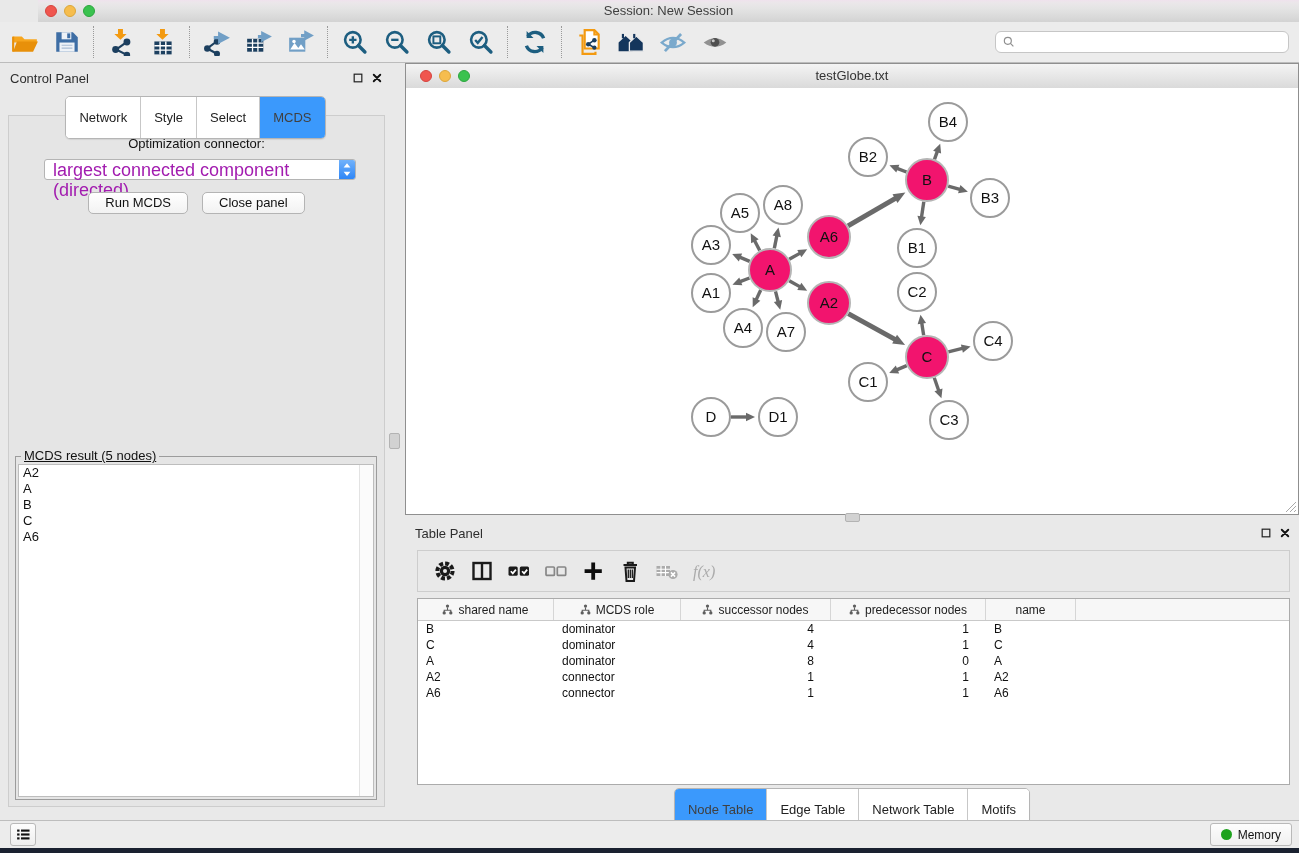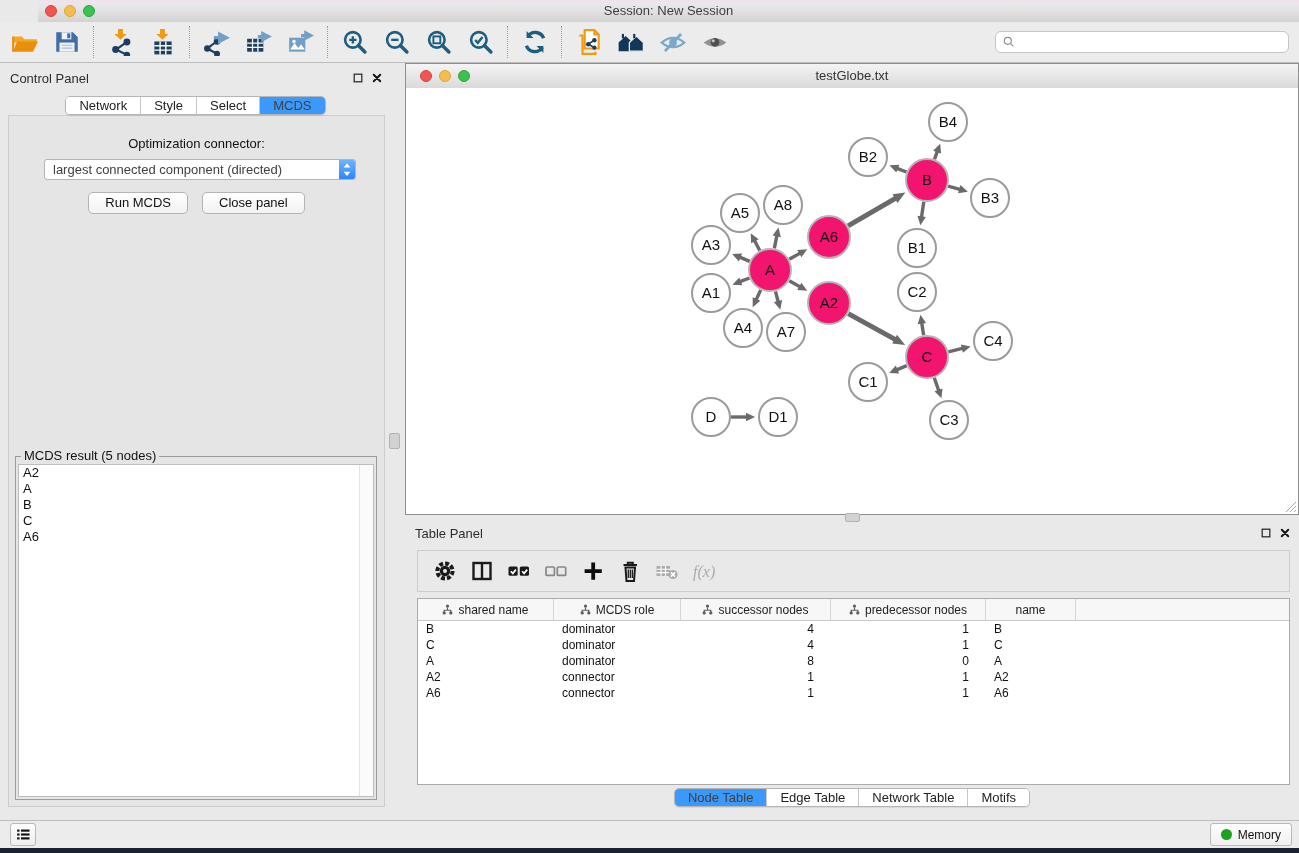--- a/index.html
+++ b/index.html
@@ -29,37 +29,37 @@
     border-radius:6px;padding:0 6px 0 26px;font-size:13px;background:#fff;outline:none;}
   .searchwrap svg{position:absolute;left:7px;top:4px;width:14px;height:14px;}
   
   .control-panel{position:absolute;left:0;top:63px;width:391px;height:757px;}
   .panel-title{position:absolute;left:10px;top:8px;font-size:13px;color:#2e2e2e;}
   .panel-winbtns{position:absolute;right:8px;top:9px;display:flex;gap:7px;}
   .panel-winbtns svg{width:12px;height:12px;}
   .cp-tabs{position:absolute;left:0;right:0;top:33px;display:flex;justify-content:center;z-index:2;}
   .seg{display:flex;border:1px solid #b5b5b5;border-radius:5px;overflow:hidden;background:#fff;
     box-shadow:0 1px 1px rgba(0,0,0,.08);}
-  .seg .seg-btn{padding:0 13px;font-size:13px;color:#222;background:#fff;
+  .seg .seg-btn{padding:12px 13px;font-size:13px;color:#222;background:#fff;
     border:0;border-left:1px solid #c7c7c7;line-height:17px;}
   .seg .seg-btn:first-child{border-left:0;}
   .seg .seg-btn.active{background:#3b99fc;color:#404040;}
   .cp-content{position:absolute;left:8px;right:6px;top:52px;bottom:13px;background:#e5e5e5;
     border:1px solid #cdcdcd;}
   .opt-label{margin-top:20px;text-align:center;font-size:13px;color:#111;}
   .combo{position:absolute;left:35px;right:28px;top:43px;height:21px;background:#fff;
-    border:1px solid #b4b4b4;border-radius:3px;font-size:13px;color:#404040;line-height:20px;
+    border:1px solid #b4b4b4;border-radius:3px;font-size:18px;color:#a21caf;line-height:20px;
     padding-left:8px;box-sizing:border-box;}
   .combo .stepper{position:absolute;right:0;top:0;width:16px;height:19px;border-radius:0 2px 2px 0;
     background:linear-gradient(#71b2fb,#2e86f7);display:flex;align-items:center;justify-content:center;}
   .btnrow{position:absolute;left:0;right:0;top:76px;display:flex;justify-content:center;gap:14px;}
   .mac-btn{background:linear-gradient(#ffffff,#f2f2f2);border:1px solid #b4b4b4;border-radius:5px;
     font-size:13px;color:#111;padding:2px 16px;line-height:16px;}
   .group{position:absolute;left:6px;right:7px;top:340px;bottom:6px;border:1px solid #9c9c9c;}
-  .group-label{position:absolute;top:-9px;left:5px;background:#e5e5e5;padding:0 3px;font-size:13px;color:#111;}
+  .group-label{position:absolute;top:-9px;left:5px;background:#e5e5e5;padding:0 3px;font-size:13px;color:#111;text-decoration:underline;}
   .listbox{position:absolute;left:2px;right:2px;top:7px;bottom:2px;background:#fff;border:1px solid #bdbdbd;
     font-size:13px;color:#111;overflow:hidden;}
   .listbox .li{padding:0 4px;line-height:16px;}
   .scrolltrack{position:absolute;right:0;top:0;bottom:0;width:13px;background:#fbfbfb;border-left:1px solid #e3e3e3;}
   
   .v-handle{position:absolute;left:389px;top:433px;width:9px;height:14px;background:#d2d2d2;
     border:1px solid #b3b3b3;border-radius:2px;}
   .h-handle{position:absolute;left:845px;top:513px;width:13px;height:7px;background:#d2d2d2;
     border:1px solid #b3b3b3;border-radius:2px;}
   

